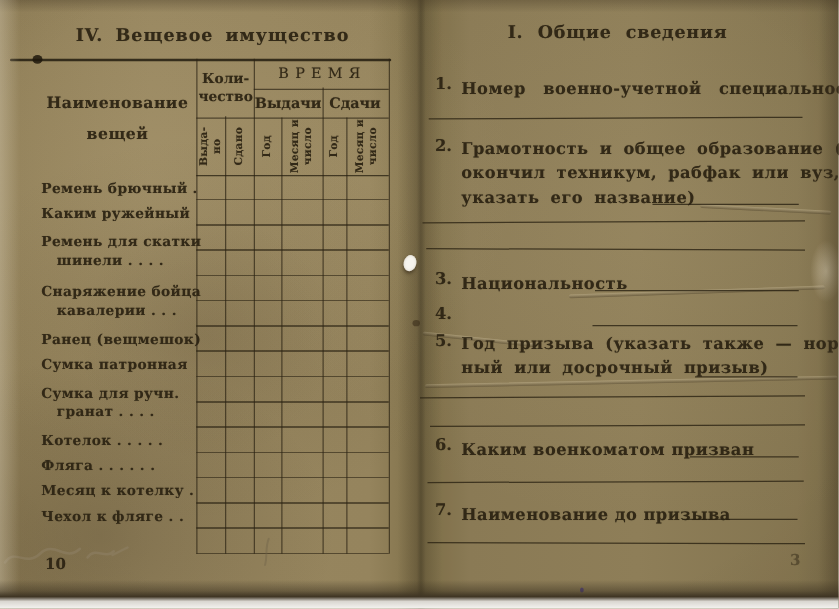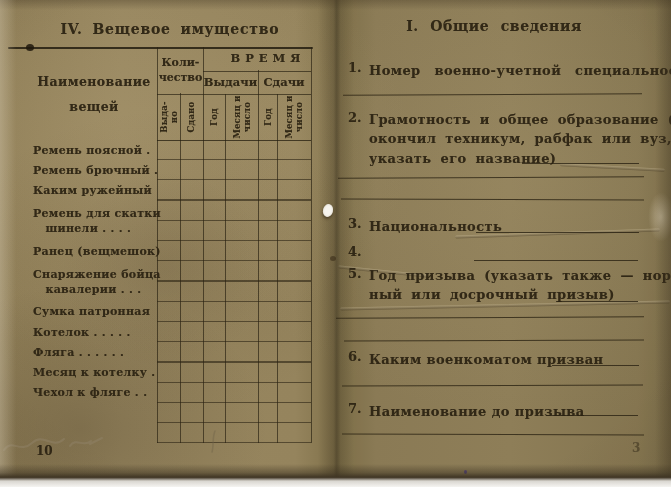--- a/index.html
+++ b/index.html
@@ -58,21 +58,21 @@
   .v6{left:277px;top:94px;height:349px;}
   .v7{left:310.5px;top:47px;height:396px;}
   .h-time{left:203px;top:70.5px;width:108px;}
   .h-sub{left:157px;top:93.5px;width:154px;}
   .h-hdrbot{left:157px;top:139.5px;width:154px;height:1.6px;background:rgba(36,29,15,0.75);}
   .gridrows{position:absolute;left:157px;top:140px;width:154px;height:303.5px;
     background:repeating-linear-gradient(180deg,transparent 0px,transparent 19px,rgba(42,34,18,0.60) 19px,rgba(42,34,18,0.60) 20.23px);}
   .cell{position:absolute;display:flex;align-items:center;justify-content:center;text-align:center;}
   .c-name{left:33px;top:50px;width:122px;height:88px;font-size:12.5px;font-weight:bold;line-height:25px;letter-spacing:0.4px;}
   .c-qty{left:158px;top:48px;width:45px;height:44px;font-size:11px;font-weight:bold;line-height:15px;}
-  .c-time{left:203px;top:47px;width:106px;height:22px;font-size:11.5px;font-weight:bold;letter-spacing:5px;padding-left:12px;}
+  .c-time{left:203px;top:47px;width:106px;height:22px;font-size:11.5px;font-weight:normal;letter-spacing:5px;padding-left:2px;}
   .c-issue{left:203px;top:70px;width:55px;height:23px;font-size:11.5px;font-weight:bold;}
   .c-return{left:258px;top:70px;width:52px;height:23px;font-size:11.5px;font-weight:bold;}
   .c-rot1{left:157px;top:94px;width:23px;height:45px;}
   .c-rot2{left:180px;top:94px;width:23px;height:45px;}
   .c-god1{left:203px;top:94px;width:22px;height:45px;}
   .c-mes1{left:225px;top:94px;width:33px;height:45px;}
   .c-god2{left:258px;top:94px;width:19px;height:45px;}
   .c-mes2{left:277px;top:94px;width:33px;height:45px;}
   .rot{transform:rotate(-90deg);font-size:8.5px;font-weight:bold;line-height:10px;text-align:center;letter-spacing:0.2px;}
   .rows{position:absolute;left:33px;top:140px;width:123px;}
@@ -166,29 +166,30 @@
     <div class="vline v4"></div>
     <div class="vline v5"></div>
     <div class="vline v6"></div>
     <div class="vline v7"></div>
     <div class="hline h-time"></div>
     <div class="hline h-sub"></div>
     <div class="h-hdrbot" style="position:absolute;"></div>
     <div class="gridrows"></div>
 
     <div class="rows">
-      <div class="row r1 ink pre">Ремень поясной .</div>
       <div class="row r1 ink pre">Ремень брючный .</div>
       <div class="row r1 ink pre">Каким ружейный</div>
       <div class="row r2 ink pre">Ремень для скатки
    шинели . . . .</div>
-      <div class="row r1 ink pre">Ранец (вещмешок)</div>
       <div class="row r2 ink pre">Снаряжение бойца
    кавалерии . . .</div>
+      <div class="row r1 ink pre">Ранец (вещмешок)</div>
       <div class="row r1 ink pre">Сумка патронная</div>
+      <div class="row r2 ink pre">Сумка для ручн.
+   гранат . . . .</div>
       <div class="row r1 ink pre">Котелок . . . . .</div>
       <div class="row r1 ink pre">Фляга . . . . . .</div>
       <div class="row r1 ink pre">Месяц к котелку .</div>
       <div class="row r1 ink pre">Чехол к фляге . .</div>
     </div>
 
     <svg class="scribble" width="110" height="34" viewBox="0 0 110 34">
       <path d="M4 22 C12 10 20 26 32 15 S52 22 64 11 M70 18 c6 -9 14 2 21 -5 M90 16 l12 -6" fill="none" stroke="#8f8166" stroke-width="2" stroke-linecap="round"></path>
     </svg>
     <svg class="scribble2" width="20" height="26" viewBox="0 0 20 26">

